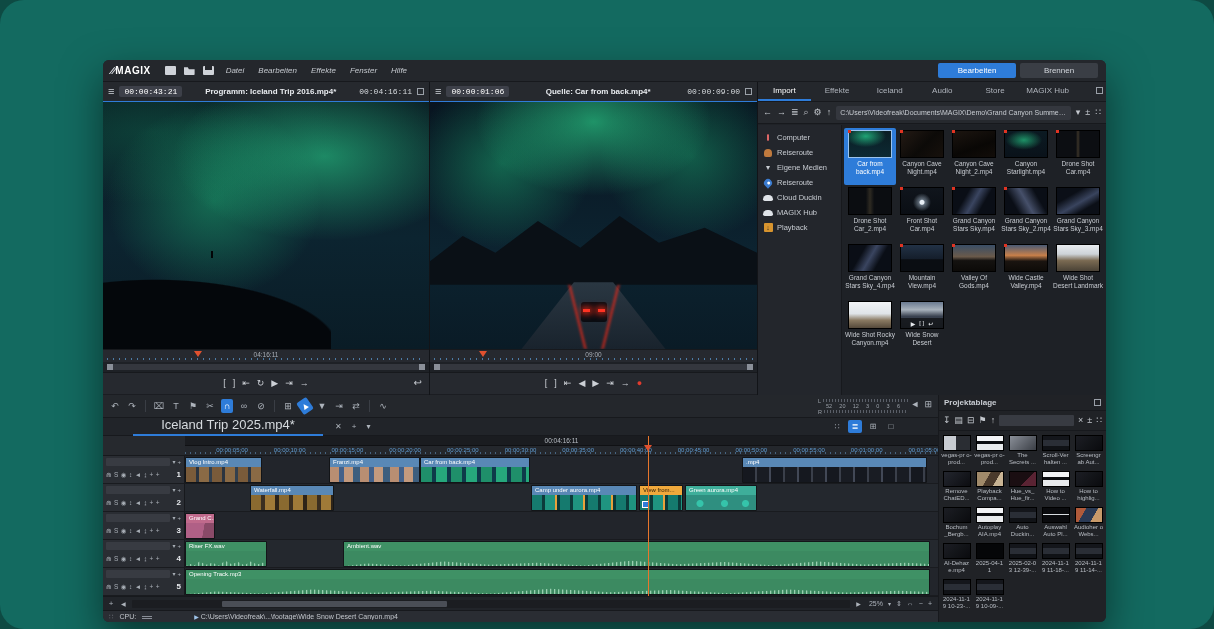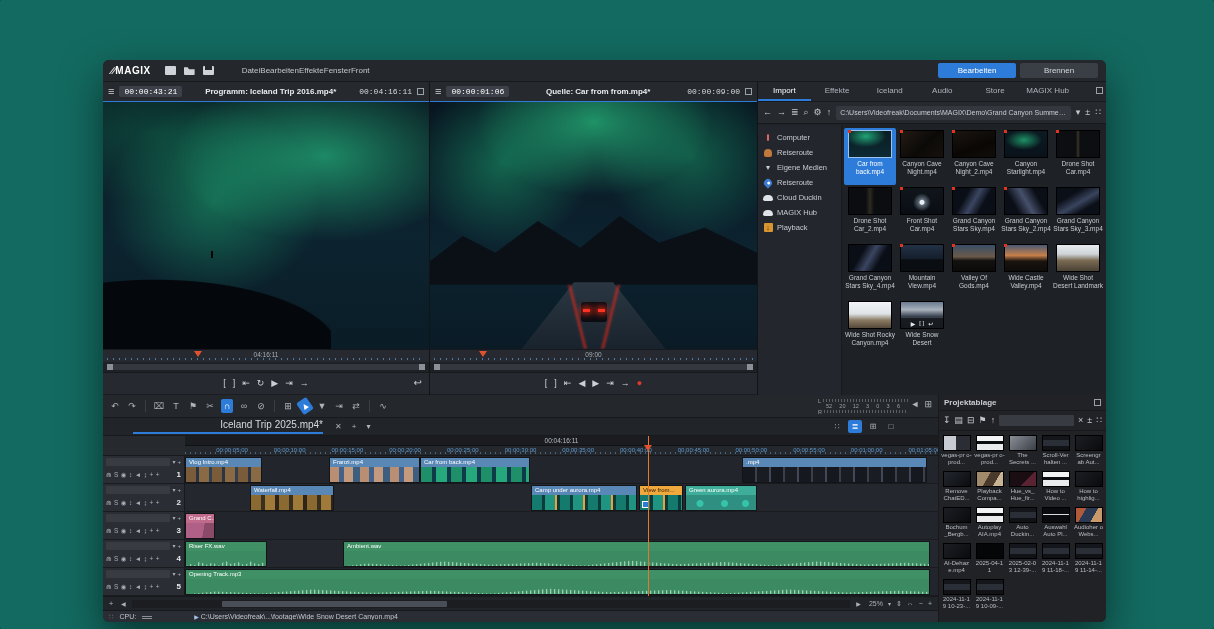--- a/index.html
+++ b/index.html
@@ -1,30 +1,30 @@
 <!DOCTYPE html>
 <html><head>
 <meta charset="utf-8">
 <style>
   html,body{margin:0;padding:0;background:#0e4a43;}
   *{box-sizing:border-box;}
-  .stage{position:relative;width:1214px;height:629px;background:#136a60;border-radius:2px;overflow:hidden;
+  .stage{position:relative;width:1214px;height:629px;background:#136a60;border-radius:24px;overflow:hidden;
          font-family:"Liberation Sans",sans-serif;-webkit-font-smoothing:antialiased;}
   .app{position:absolute;left:103px;top:60px;width:1003px;height:562px;background:#23262b;
        border-radius:6px;box-shadow:0 16px 40px rgba(0,0,0,.5);overflow:hidden;font-size:8px;color:#c7cbd1;}
 
   
   .menubar{position:absolute;left:0;top:0;width:100%;height:22px;background:#24272c;display:flex;align-items:center;
            padding:0 8px;border-bottom:1px solid #17191d;}
   .logo{font-weight:bold;font-size:10px;color:#fff;letter-spacing:.5px;margin-right:10px;}
   .logo .sl{color:#e9edf2;font-style:italic;}
   .mb-ico{width:11px;height:9px;background:#cfd3d9;margin:0 4px;border-radius:1px;position:relative;}
   .mb-ico.folder{clip-path:polygon(0 15%,38% 15%,48% 35%,100% 35%,100% 100%,0 100%);}
   .mb-ico.save::after{content:"";position:absolute;left:2px;top:0;width:7px;height:4px;background:#24272c;}
-  .menus{display:flex;margin-left:24px;color:#c3c7cd;}
+  .menus{display:flex;gap:14px;margin-left:8px;color:#c3c7cd;font-style:italic;}
   .menu-item{cursor:default;}
   .mode-wrap{position:absolute;right:8px;top:3px;display:flex;gap:4px;}
   .mode-btn{width:78px;height:15px;border:none;border-radius:2px;background:#3a3e45;color:#d3d7dd;font-size:8px;
             font-family:inherit;}
   .mode-btn.active{background:#2e7cd9;color:#fff;}
 
   
   .monitor{position:absolute;top:22px;height:313px;background:#1b1d22;}
   .monitor.prog{left:0;width:327px;border-right:1px solid #121418;}
   .monitor.src{left:327px;width:328px;border-right:1px solid #121418;}
@@ -135,21 +135,21 @@
        border-radius:2px;}
   .tlb.active{background:#2e7cd9;color:#fff;}
   .tlb.rot{transform:rotate(-35deg);}
   .tl-sep{width:1px;height:12px;background:#3a3e45;margin:0 2px;}
   .meter{position:absolute;right:30px;top:3px;width:90px;height:16px;font-size:5.5px;color:#9aa0a8;}
   .meter .mrow{display:flex;align-items:center;gap:2px;height:5px;}
   .meter .mbar{flex:1;height:3px;background:repeating-linear-gradient(90deg,#5a5f68 0 1px,transparent 1px 3px);}
   .meter .mscale{display:flex;justify-content:space-between;padding:0 8px 0 8px;height:6px;align-items:center;}
   .meter-icons{position:absolute;right:6px;top:4px;display:flex;gap:5px;font-size:9px;color:#adb3bb;}
   .tl-tabrow{position:relative;height:18px;display:flex;align-items:center;border-bottom:1px solid #17191d;background:#212429;}
-  .tl-tab{width:190px;margin-left:30px;text-align:right;color:#d6dade;font-size:10px;border-bottom:2px solid #2e7cd9;
+  .tl-tab{width:190px;margin-left:30px;text-align:center;color:#d6dade;font-size:13px;border-bottom:2px solid #2e7cd9;
           padding-bottom:2px;white-space:nowrap;overflow:hidden;}
   .tl-tab-btns{display:flex;gap:10px;margin-left:12px;color:#adb3bb;font-size:8px;}
   .view-btns{position:absolute;right:40px;top:2px;display:flex;gap:4px;}
   .vbtn{width:14px;height:13px;display:flex;align-items:center;justify-content:center;color:#adb3bb;font-size:8px;border-radius:2px;}
   .vbtn.active{background:#2e7cd9;color:#fff;}
   .tl-rangebar{position:absolute;left:82px;top:41px;width:753px;height:10px;background:#1a1c20;color:#b9bec5;
                font-size:6.5px;text-align:center;line-height:10px;border-bottom:1px solid #101114;}
   .tl-ticks{position:absolute;left:82px;top:51px;width:753px;height:10px;background:#24272c;
             border-bottom:1px solid #17191d;}
   .tl-ticks .dots{position:absolute;left:0;right:0;bottom:1px;height:2px;
@@ -236,21 +236,21 @@
     <div class="menubar">
       <span class="logo"><span class="sl">∕∕</span><span>MAGIX</span></span>
       <span class="mb-ico"></span>
       <span class="mb-ico folder"></span>
       <span class="mb-ico save"></span>
       <span class="menus">
           <span class="menu-item">Datei</span>
           <span class="menu-item">Bearbeiten</span>
           <span class="menu-item">Effekte</span>
           <span class="menu-item">Fenster</span>
-          <span class="menu-item">Front</span>
+          <span class="menu-item">Hilfe</span>
         </span>
       <span class="mode-wrap">
           <button class="mode-btn active">Bearbeiten</button>
           <button class="mode-btn">Brennen</button>
         </span>
     </div>
 
     <div class="monitor prog">
       <div class="mon-header">
         <span class="burger">≡</span>
@@ -282,21 +282,21 @@
           <span class="tbtn">▶</span>
           <span class="tbtn">⇥</span>
           <span class="tbtn">→</span>
         </div>
     </div>
 
     <div class="monitor src">
       <div class="mon-header">
         <span class="burger">≡</span>
         <span class="tc-badge">00:00:01:06</span>
-        <span class="mon-title">Quelle: Car from from.mp4*</span>
+        <span class="mon-title">Quelle: Car from back.mp4*</span>
         <span class="mon-end">00:00:09:00</span>
         <span class="sq-ico"></span>
       </div>
       <div class="mon-video">
         <div class="scene-src">
           <div class="mtns"></div>
           <div class="road"></div>
           <div class="streakL"></div>
           <div class="streakR"></div>
           <div class="car"></div>

